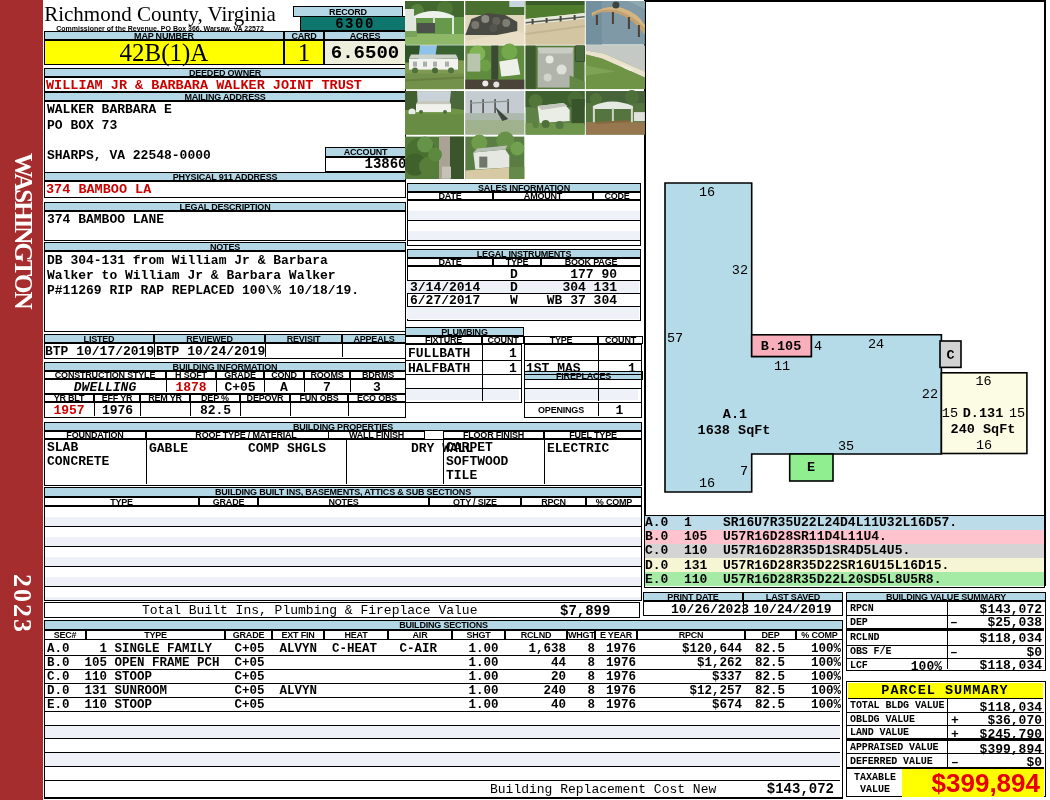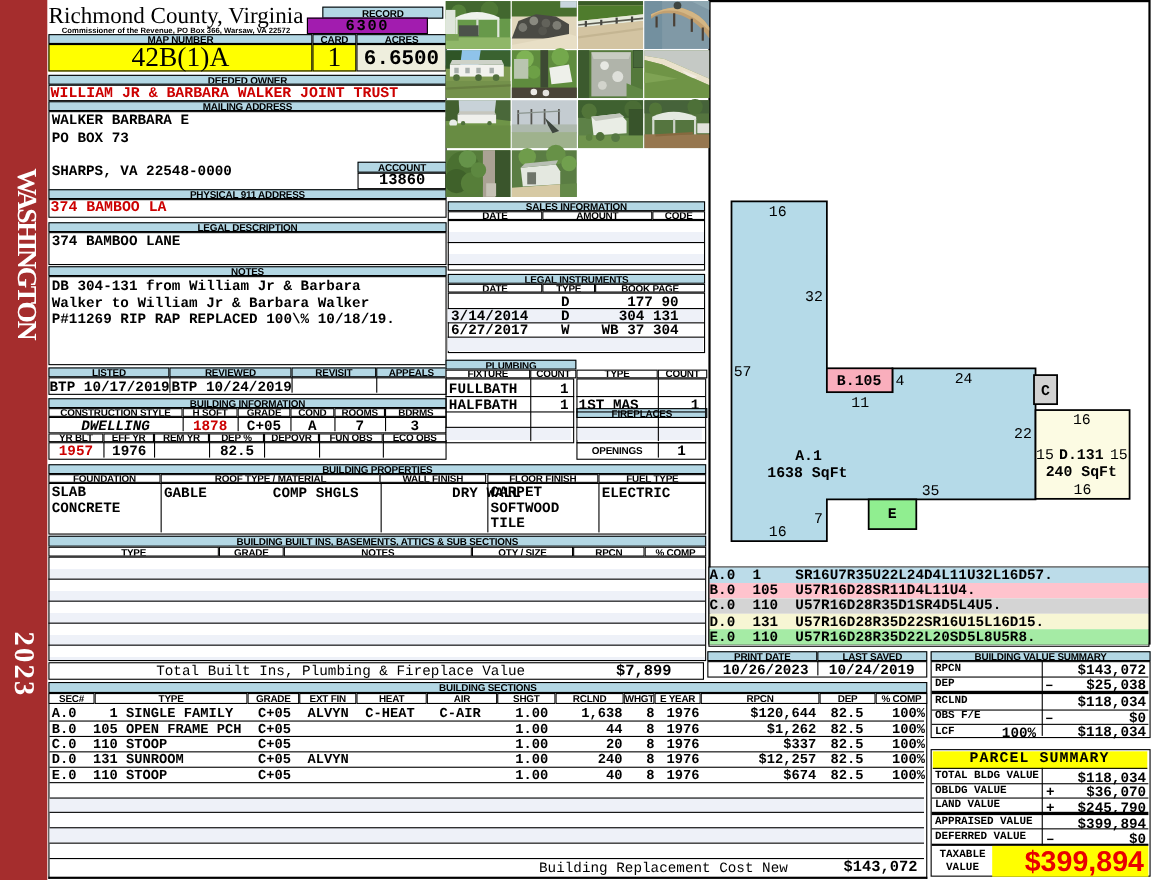--- a/index.html
+++ b/index.html
@@ -13,40 +13,40 @@
 </style></head>
 <body>
 
 <div class="a" style="left:0;top:0;width:43px;height:800px;background:#a52d2d;"></div>
 <div class="a" style="left:7px;top:153px;width:30px;height:340px;writing-mode:vertical-rl;font:bold 25px 'Liberation Serif',serif;color:#fff;letter-spacing:-2px;">WASHINGTON</div>
 <div class="a" style="left:7px;top:574px;width:30px;height:90px;writing-mode:vertical-rl;font:bold 26px 'Liberation Serif',serif;color:#fff;letter-spacing:2px;">2023</div>
 
 <div class="a" style="left:40px;top:2px;width:240px;text-align:center;font:21px 'Liberation Serif',serif;white-space:nowrap;">Richmond County, Virginia</div>
 <div class="a" style="left:40px;top:25px;width:240px;text-align:center;font:bold 7px 'Liberation Sans',sans-serif;letter-spacing:0px;white-space:nowrap;">Commissioner of the Revenue, PO Box 366, Warsaw, VA 22572</div>
 <div class="bar" style="left:293px;top:6px;width:108px;height:9px;line-height:10px;">RECORD</div>
-<div class="a m" style="left:279px;top:16px;width:108px;height:13px;background:#a21caf;border:1.5px solid #000;text-align:center;font-size:14px;line-height:14px;letter-spacing:1.5px;">6300</div>
+<div class="a m" style="left:300px;top:16px;width:108px;height:13px;background:#0f766e;border:1.5px solid #000;text-align:center;font-size:14px;line-height:14px;letter-spacing:1.5px;">6300</div>
 
 <div class="bar" style="left:44px;top:31px;width:238px;height:7px;line-height:8px;">MAP NUMBER</div>
 <div class="bar" style="left:284px;top:31px;width:38px;height:7px;line-height:8px;">CARD</div>
 <div class="bar" style="left:324px;top:31px;width:80px;height:7px;line-height:8px;">ACRES</div>
 <div class="a" style="left:44px;top:40px;width:238px;height:23px;background:#ffff00;border:1.5px solid #000;text-align:center;font:25px 'Liberation Serif',serif;line-height:24px;">42B(1)A</div>
 <div class="a" style="left:284px;top:40px;width:38px;height:23px;background:#ffff00;border:1.5px solid #000;text-align:center;font:25px 'Liberation Serif',serif;line-height:24px;">1</div>
 <div class="a m" style="left:324px;top:40px;width:80px;height:23px;background:#eeeedd;border:1.5px solid #000;text-align:center;font-size:19px;line-height:24px;">6.6500</div>
 
 <div class="bar" style="left:44px;top:68px;width:360px;height:7px;line-height:8px;">DEEDED OWNER</div>
 <div class="a" style="left:44px;top:77px;width:360px;height:13px;border:1.5px solid #000;"></div>
 <div class="a m red" style="left:46px;top:78px;font-size:13.5px;">WILLIAM JR &amp; BARBARA WALKER JOINT TRUST</div>
 
 <div class="bar" style="left:44px;top:92px;width:360px;height:7px;line-height:8px;">MAILING ADDRESS</div>
 <div class="a" style="left:44px;top:101px;width:360px;height:70px;border:1.5px solid #000;"></div>
 <div class="a m" style="left:47px;top:102px;font-size:13px;line-height:15.5px;">WALKER BARBARA E
 PO BOX 73</div>
 <div class="a m" style="left:47px;top:148px;font-size:13px;">SHARPS, VA 22548-0000</div>
 <div class="bar" style="left:325px;top:147px;width:79px;height:8px;line-height:9px;">ACCOUNT</div>
-<div class="a m" style="left:325px;top:157px;width:79px;height:13px;border:1.5px solid #000;text-align:center;font-size:14px;line-height:13px;">13860</div>
+<div class="a m" style="left:325px;top:157px;width:79px;height:13px;border:1.5px solid #000;text-align:center;font-size:14px;line-height:13px;padding-left:20px;">13860</div>
 
 <div class="bar" style="left:44px;top:172px;width:360px;height:7px;line-height:8px;">PHYSICAL 911 ADDRESS</div>
 <div class="a" style="left:44px;top:181px;width:360px;height:15px;border:1.5px solid #000;"></div>
 <div class="a m red" style="left:46px;top:182px;font-size:13.5px;">374 BAMBOO LA</div>
 
 <div class="bar" style="left:44px;top:202px;width:360px;height:7px;line-height:8px;">LEGAL DESCRIPTION</div>
 <div class="a" style="left:44px;top:211px;width:360px;height:28px;border:1.5px solid #000;"></div>
 <div class="a m" style="left:47px;top:212px;font-size:13px;">374 BAMBOO LANE</div>
 
 <div class="bar" style="left:44px;top:242px;width:360px;height:7px;line-height:8px;">NOTES</div>
@@ -99,21 +99,21 @@
 <div class="a" style="left:240px;top:402px;width:1px;height:14px;background:#000;"></div>
 <div class="a" style="left:290px;top:402px;width:1px;height:14px;background:#000;"></div>
 <div class="a" style="left:348px;top:402px;width:1px;height:14px;background:#000;"></div>
 <div class="a m red" style="left:44px;top:403px;width:50px;text-align:center;font-size:13px;">1957</div>
 <div class="a m" style="left:94px;top:403px;width:47px;text-align:center;font-size:13px;">1976</div>
 <div class="a m" style="left:190px;top:403px;width:51px;text-align:center;font-size:13px;">82.5</div>
 
 <div class="bar" style="left:44px;top:422px;width:596px;height:7px;line-height:8px;">BUILDING PROPERTIES</div>
 <div class="bar wh" style="left:44px;top:431px;width:100px;height:6px;line-height:7px;text-align:center;">FOUNDATION</div>
 <div class="bar wh" style="left:146px;top:431px;width:198px;height:6px;line-height:7px;">ROOF TYPE / MATERIAL</div>
-<div class="bar wh" style="left:345px;top:431px;width:95px;height:6px;line-height:7px;">WALL FINISH</div>
+<div class="bar wh" style="left:328px;top:431px;width:95px;height:6px;line-height:7px;">WALL FINISH</div>
 <div class="bar wh" style="left:443px;top:431px;width:99px;height:6px;line-height:7px;">FLOOR FINISH</div>
 <div class="bar wh" style="left:544px;top:431px;width:96px;height:6px;line-height:7px;">FUEL TYPE</div>
 <div class="a" style="left:44px;top:439px;width:596px;height:45px;border:1.5px solid #000;"></div>
 <div class="a" style="left:146px;top:439px;width:1px;height:45px;background:#000;"></div>
 <div class="a" style="left:346px;top:439px;width:1px;height:45px;background:#000;"></div>
 <div class="a" style="left:443px;top:439px;width:1px;height:45px;background:#000;"></div>
 <div class="a" style="left:544px;top:439px;width:1px;height:45px;background:#000;"></div>
 <div class="a m" style="left:47px;top:441px;font-size:13px;line-height:14px;">SLAB
 CONCRETE</div>
 <div class="a m" style="left:149px;top:441px;font-size:13px;">GABLE</div>
@@ -493,21 +493,21 @@
 <div class="a m" style="left:645px;top:516px;font-size:13px;line-height:14.2px;">A.0  1    SR16U7R35U22L24D4L11U32L16D57.
 B.0  105  U57R16D28SR11D4L11U4.
 C.0  110  U57R16D28R35D1SR4D5L4U5.
 D.0  131  U57R16D28R35D22SR16U15L16D15.
 E.0  110  U57R16D28R35D22L20SD5L8U5R8.</div>
 
 <div class="bar" style="left:643px;top:592px;width:98px;height:7px;line-height:8px;">PRINT DATE</div>
 <div class="bar" style="left:743px;top:592px;width:98px;height:7px;line-height:8px;">LAST SAVED</div>
 <div class="a" style="left:643px;top:601px;width:198px;height:13px;border:1.5px solid #000;"></div>
 <div class="a" style="left:743px;top:601px;width:1px;height:13px;background:#000;"></div>
-<div class="a m" style="left:643px;top:602px;width:106px;text-align:center;font-size:13px;">10/26/2023</div>
+<div class="a m" style="left:643px;top:602px;width:106px;text-align:right;font-size:13px;">10/26/2023</div>
 <div class="a m" style="left:743px;top:602px;width:99px;text-align:center;font-size:13px;">10/24/2019</div>
 
 <div class="bar" style="left:846px;top:592px;width:198px;height:7px;line-height:8px;">BUILDING VALUE SUMMARY</div>
 <div class="a" style="left:846px;top:601px;width:198px;height:68px;border:1.5px solid #000;"></div>
 <div class="a" style="left:947px;top:601px;width:1px;height:68px;background:#000;"></div>
 <div class="a" style="left:847px;top:614.5px;width:197px;height:1px;background:#000;"></div>
 <div class="a" style="left:847px;top:628px;width:197px;height:3px;background:#000;"></div>
 <div class="a" style="left:847px;top:644.5px;width:197px;height:1px;background:#000;"></div>
 <div class="a" style="left:847px;top:657.5px;width:197px;height:1px;background:#000;"></div>
 <div class="a m" style="left:850px;top:603px;font-size:10px;letter-spacing:-0.1px;">RPCN</div>

